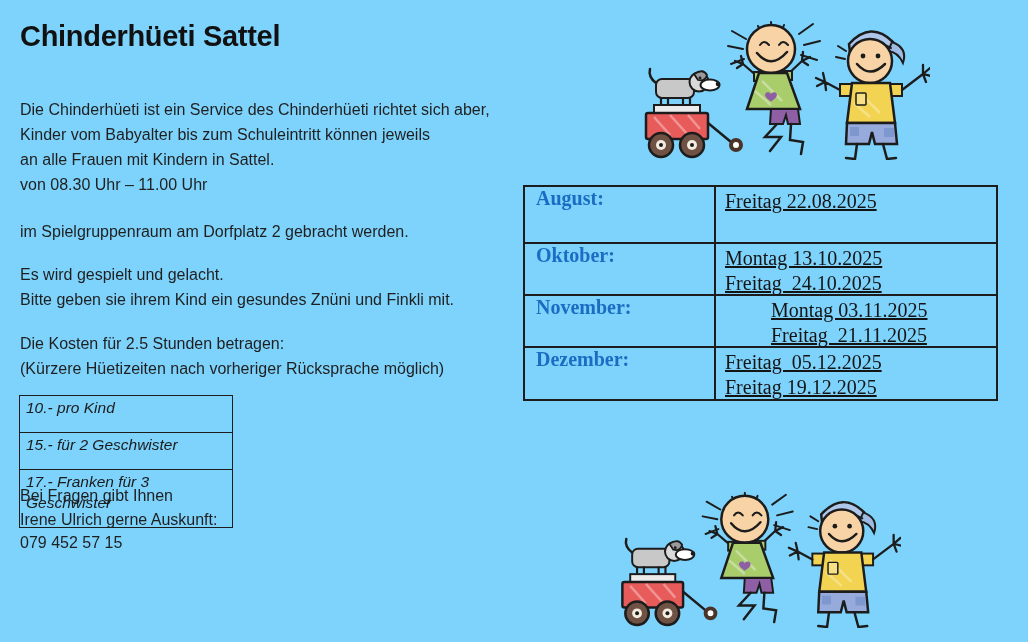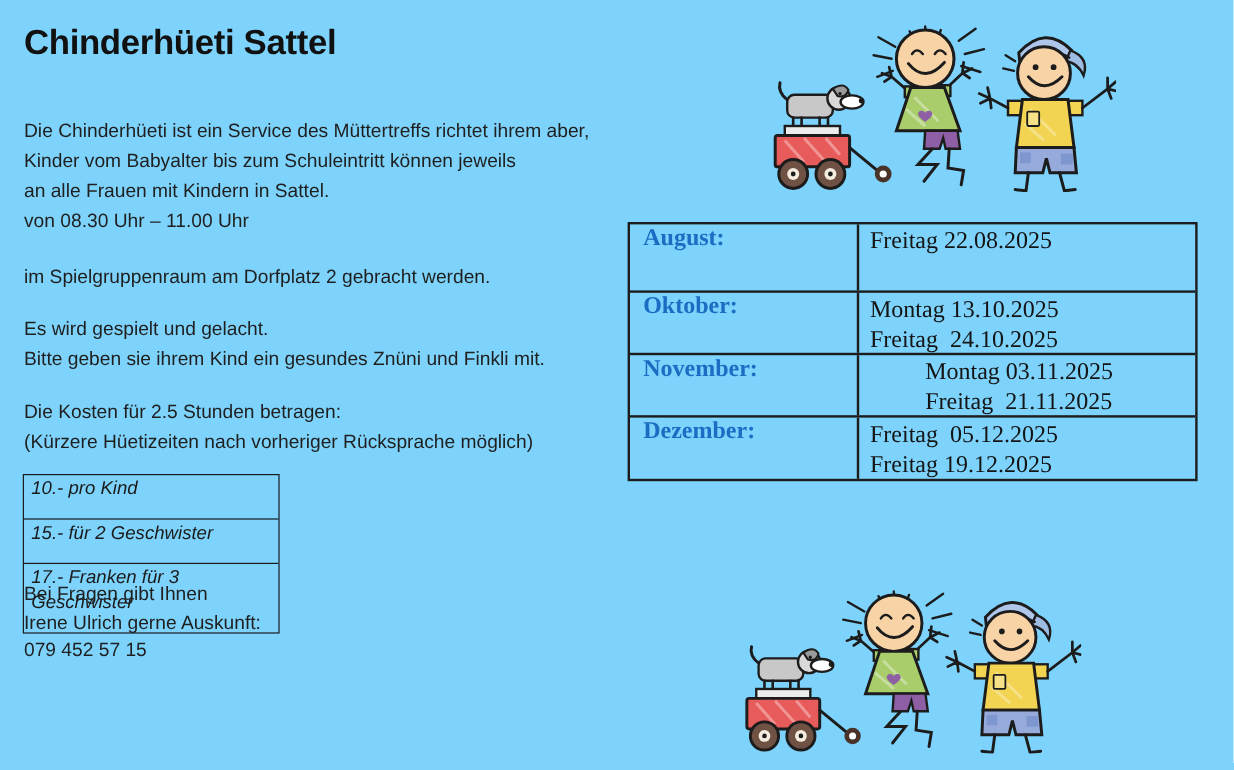--- a/index.html
+++ b/index.html
@@ -29,36 +29,36 @@
   .stable{
     left:523px;top:185px;width:475px;border:2px solid #1c1c1c;
     box-sizing:border-box;font-family:"Liberation Serif",serif;
   }
   .srow{display:flex;border-bottom:2px solid #1c1c1c;box-sizing:border-box;}
   .srow:last-child{border-bottom:none;}
   .mcell{
     width:191px;box-sizing:border-box;border-right:2px solid #1c1c1c;
     padding:0 0 0 11px;font-weight:700;font-size:20px;color:#1a6dc2;
   }
-  .dcell{flex:1;padding:2px 0 0 9px;font-size:20px;color:#141414;}
+  .dcell{flex:1;padding:2px 0 0 9px;font-size:20px;color:#141414;text-decoration:underline;}
   .date-line{white-space:pre;line-height:24.5px;}
   .h-aug{height:57px;} .h-sep{height:79px;} .h-okt{height:52px;}
   .h-nov{height:52px;gap:46px;} .h-dez{height:51px;}
   .contact{top:484px;line-height:23.5px;}
   svg .ln{stroke:#1c1c1c;stroke-linecap:round;fill:none;}
 </style>
 </head>
 <body>
 
 <div class="page">
 
   <div class="abs doc-title">Chinderhüeti Sattel</div>
 
   <div class="abs para" style="top:97px;">
-    <div>Die Chinderhüeti ist ein Service des Müttertreffs richtet ihrem aber,</div>
+    <div>Die Chinderhüeti ist ein Service des Chinderhüeti richtet sich aber,</div>
     <div>Kinder vom Babyalter bis zum Schuleintritt können jeweils</div>
     <div>an alle Frauen mit Kindern in Sattel.</div>
     <div>von 08.30 Uhr – 11.00 Uhr</div>
   </div>
 
   <div class="abs para" style="top:219px;">
     <div>im Spielgruppenraum am Dorfplatz 2 gebracht werden.</div>
   </div>
 
   <div class="abs para" style="top:262px;">

